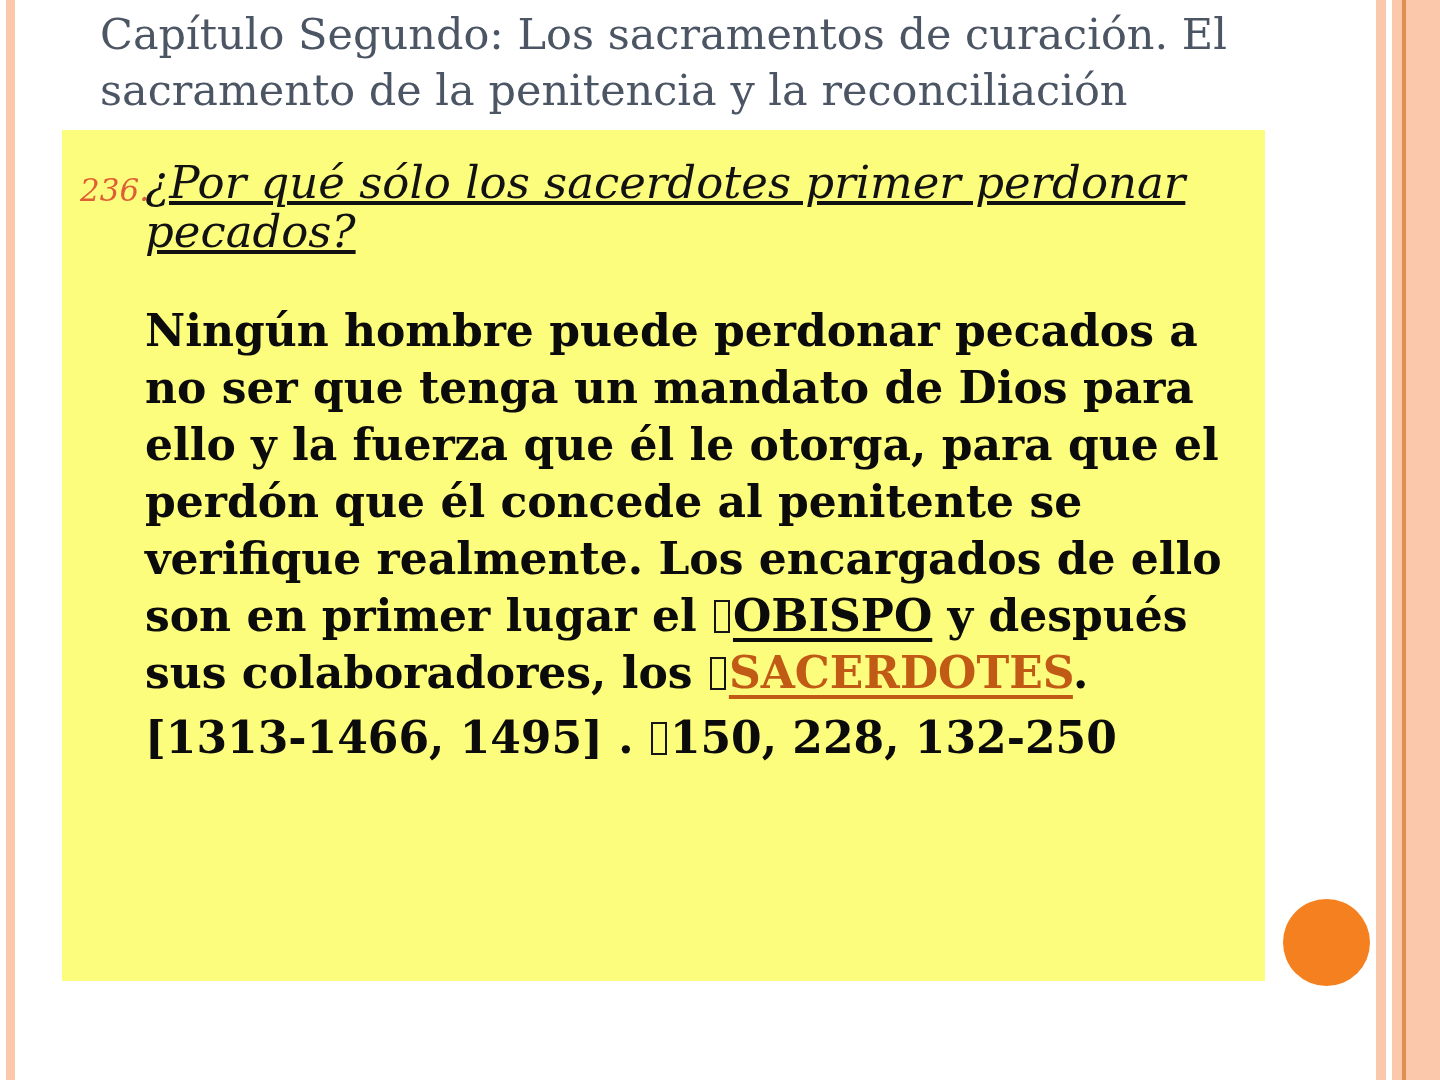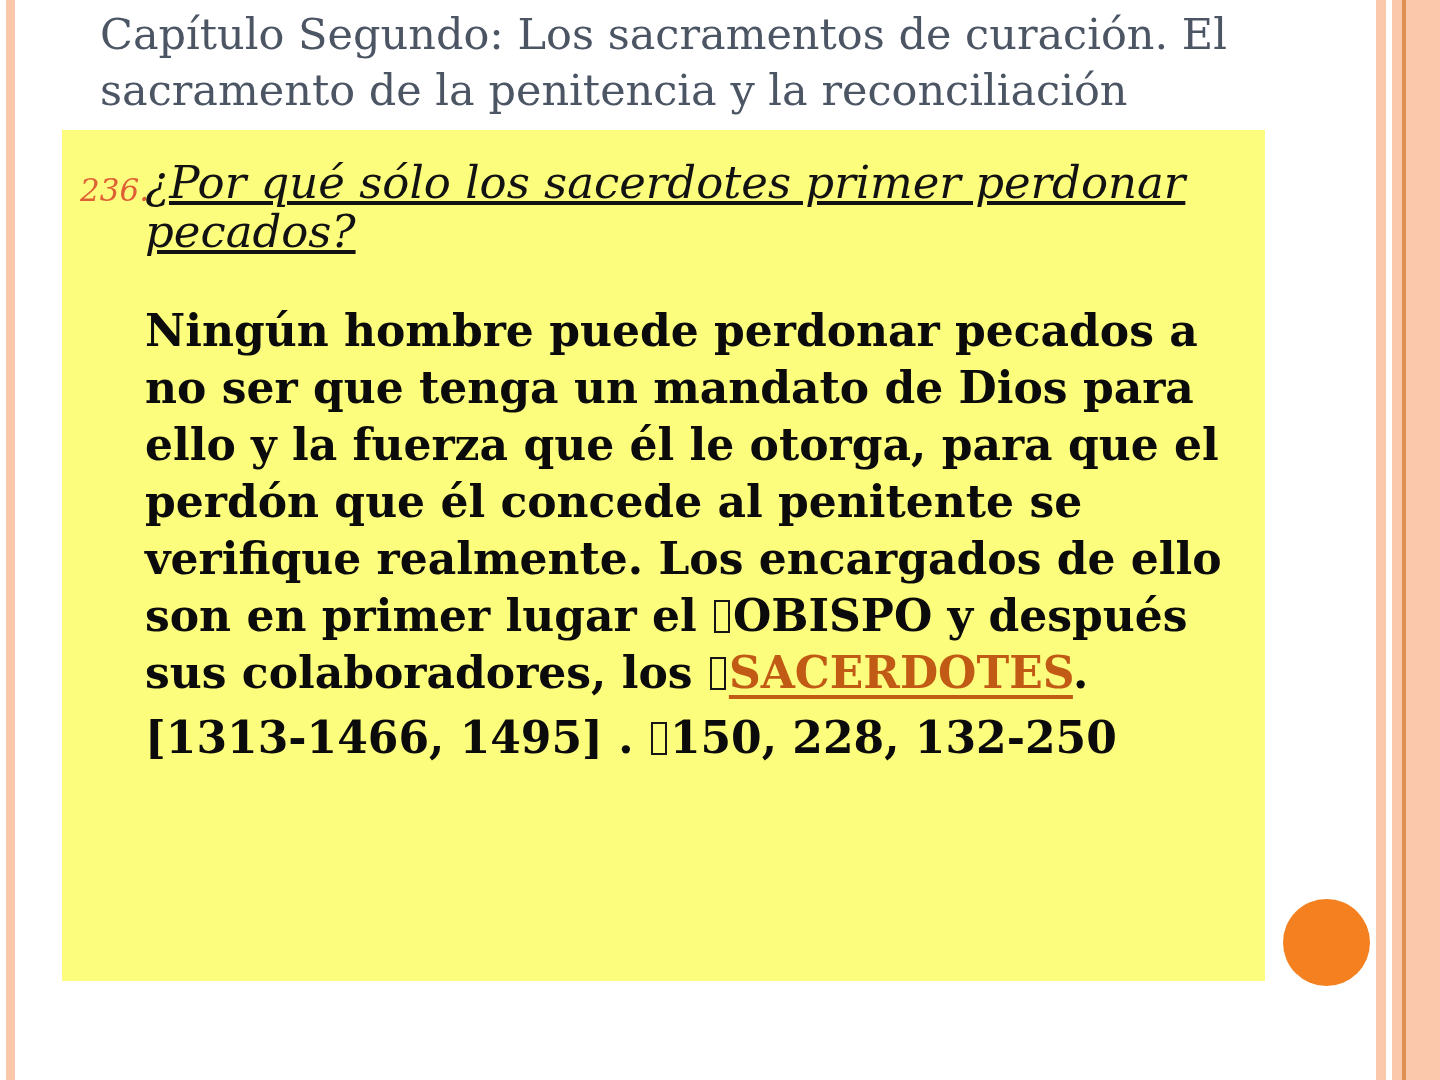--- a/index.html
+++ b/index.html
@@ -63,20 +63,21 @@
   .refs-line { margin-top: 8px; }
 
   .tofu {
     display: inline-block;
     width: 12px; height: 29px;
     border: 2px solid #151515;
     transform: translateY(2px);
     margin: 0 3px 0 2px;
   }
   .u-black {
+    text-decoration: underline;
     text-decoration-thickness: 4px;
     text-underline-offset: 7px;
     text-decoration-color: #0b0b0b;
   }
   .u-orange {
     color: #C05A15;
     text-decoration: underline;
     text-decoration-thickness: 4px;
     text-underline-offset: 7px;
     text-decoration-color: #C05A15;

